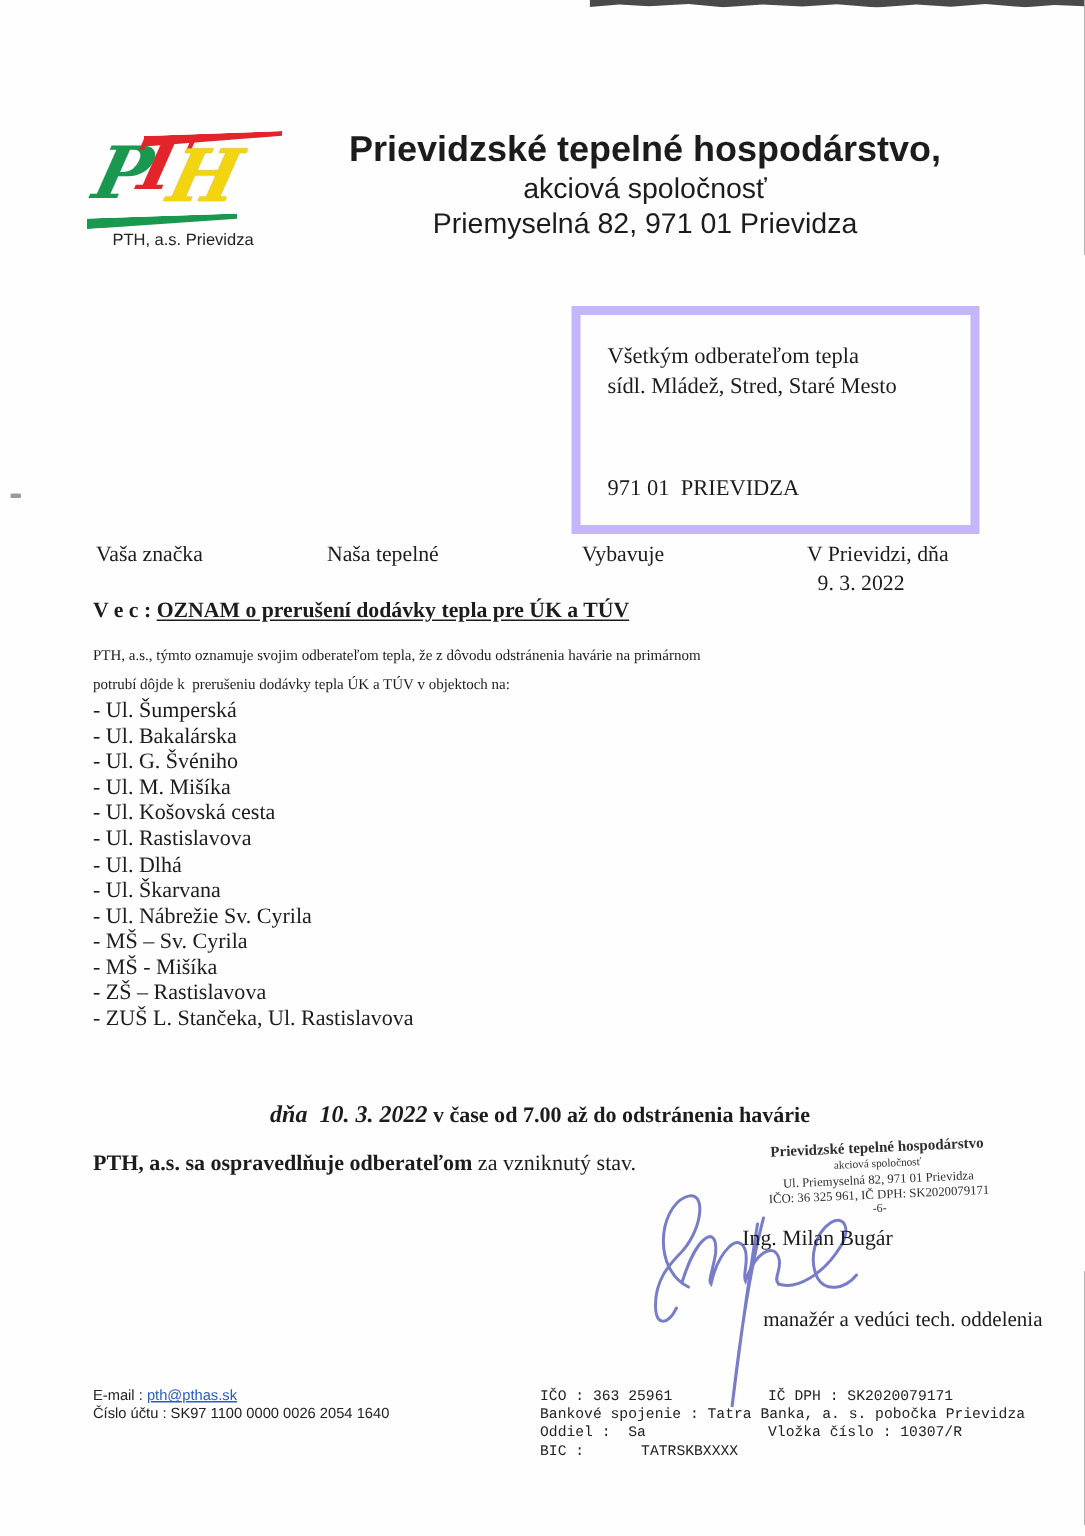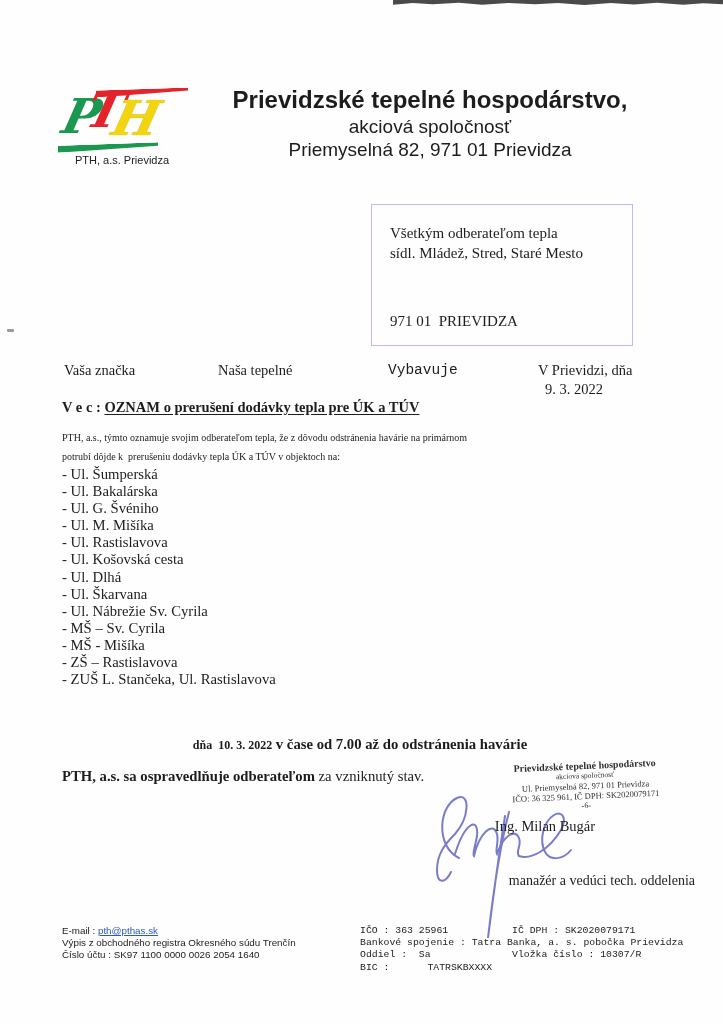--- a/index.html
+++ b/index.html
@@ -32,41 +32,41 @@
   .swoosh-red{position:absolute;left:38px;top:5px;width:92px;height:7px;background:#e3242b;clip-path:polygon(0 0,100% 0,100% 45%,0 100%);transform:skewY(-2deg);}
   .swoosh-green{position:absolute;left:0px;top:60px;width:100px;height:7px;background:#1b9850;clip-path:polygon(0 0,100% 0,100% 50%,0 100%);transform:skewY(-2deg);}
   .logo-label{position:absolute;left:0px;top:70px;width:128px;text-align:center;font-family:"Liberation Sans",sans-serif;font-size:11px;color:#222;}
 
   .head-block{left:180px;top:86px;width:500px;text-align:center;font-family:"Liberation Sans",sans-serif;}
   .head-title{font-size:24px;font-weight:bold;letter-spacing:0px;}
   .head-sub{font-size:19px;margin-top:2px;}
   .head-addr{font-size:19px;margin-top:1px;}
 
   
-  .rcpt-box{left:371px;top:204px;width:260px;height:140px;border:1px solid #c4b5fd;}
+  .rcpt-box{left:381px;top:204px;width:260px;height:140px;border:6px solid #c4b5fd;}
   .rcpt-line{position:absolute;left:18px;font-size:15px;}
   .r1{top:20px;} .r2{top:40px;} .r3{top:108px;}
 
   
   .ref{font-size:14.5px;}
   .ref-vasa{left:64px;top:362px;}
   .ref-nasa{left:218px;top:362px;}
-  .ref-vyb{left:388px;top:362px;font-family:Liberation Mono, monospace;}
+  .ref-vyb{left:388px;top:362px;}
   .ref-miesto{left:538px;top:362px;}
   .ref-date{left:545px;top:381px;}
 
   
   .subject{left:62px;top:399px;font-size:14.5px;font-weight:bold;}
   .subject u{text-decoration:underline;text-underline-offset:2px;}
 
   
   .para{left:62px;top:428px;width:600px;font-size:10px;line-height:19px;}
   .streets{left:62px;top:466px;font-size:14.7px;line-height:17.1px;}
   .dateline{left:60px;top:735px;width:600px;text-align:center;font-weight:bold;}
-  .dateline .big{font-size:12px;}
+  .dateline .big{font-size:16px;font-style:italic;}
   .dateline .rest{font-size:14.7px;}
   .apology{left:62px;top:768px;font-size:14.7px;}
   .apology b{font-weight:bold;}
 
   
   .stamp{left:478px;top:760px;width:215px;text-align:center;color:#2e2e2e;transform:rotate(-2.5deg);line-height:1.18;}
   .st1{font-size:10px;font-weight:bold;}
   .st2{font-size:7.5px;}
   .st3{font-size:8.5px;}
   .st4{font-size:8.5px;}
@@ -126,22 +126,22 @@
   <div class="abs para">
       <div class="pre">PTH, a.s., týmto oznamuje svojim odberateľom tepla, že z dôvodu odstránenia havárie na primárnom</div>
       <div class="pre">potrubí dôjde k  prerušeniu dodávky tepla ÚK a TÚV v objektoch na:</div>
     </div>
 
   <div class="abs streets">
       <div class="pre">- Ul. Šumperská</div>
       <div class="pre">- Ul. Bakalárska</div>
       <div class="pre">- Ul. G. Švéniho</div>
       <div class="pre">- Ul. M. Mišíka</div>
+      <div class="pre">- Ul. Košovská cesta</div>
       <div class="pre">- Ul. Rastislavova</div>
-      <div class="pre">- Ul. Košovská cesta</div>
       <div class="pre">- Ul. Dlhá</div>
       <div class="pre">- Ul. Škarvana</div>
       <div class="pre">- Ul. Nábrežie Sv. Cyrila</div>
       <div class="pre">- MŠ – Sv. Cyrila</div>
       <div class="pre">- MŠ - Mišíka</div>
       <div class="pre">- ZŠ – Rastislavova</div>
       <div class="pre">- ZUŠ L. Stančeka, Ul. Rastislavova</div>
     </div>
 
   <div class="abs dateline pre"><span class="big">dňa  10. 3. 2022</span><span class="rest"> v čase od 7.00 až do odstránenia havárie</span></div>
@@ -163,21 +163,20 @@
       <path d="M94,68 C106,72 124,62 136,42 C142,31 138,22 129,27 C118,34 114,52 120,64 C125,73 138,72 146,62"></path>
       <path d="M80,28 C74,66 68,110 63,150 C67,115 74,62 84,24"></path>
     </g>
   </svg>
 
   <div class="abs sig-name">Ing. Milan Bugár</div>
   <div class="abs sig-role">manažér a vedúci tech. oddelenia</div>
 
   <div class="abs footer f-left">
     <div><span class="pre">E-mail : </span><span class="email-link">pth@pthas.sk</span></div>
-    <div>Výpis z obchodného registra Okresného súdu Trenčín</div>
     <div>Číslo účtu : SK97 1100 0000 0026 2054 1640</div>
   </div>
 
   <div class="abs footer f-right">
     <div class="f-row">
       <span class="f-col1">IČO : 363 25961</span>
       <span>IČ DPH : SK2020079171</span>
     </div>
     <div>Bankové spojenie : Tatra Banka, a. s. pobočka Prievidza</div>
     <div class="f-row">

